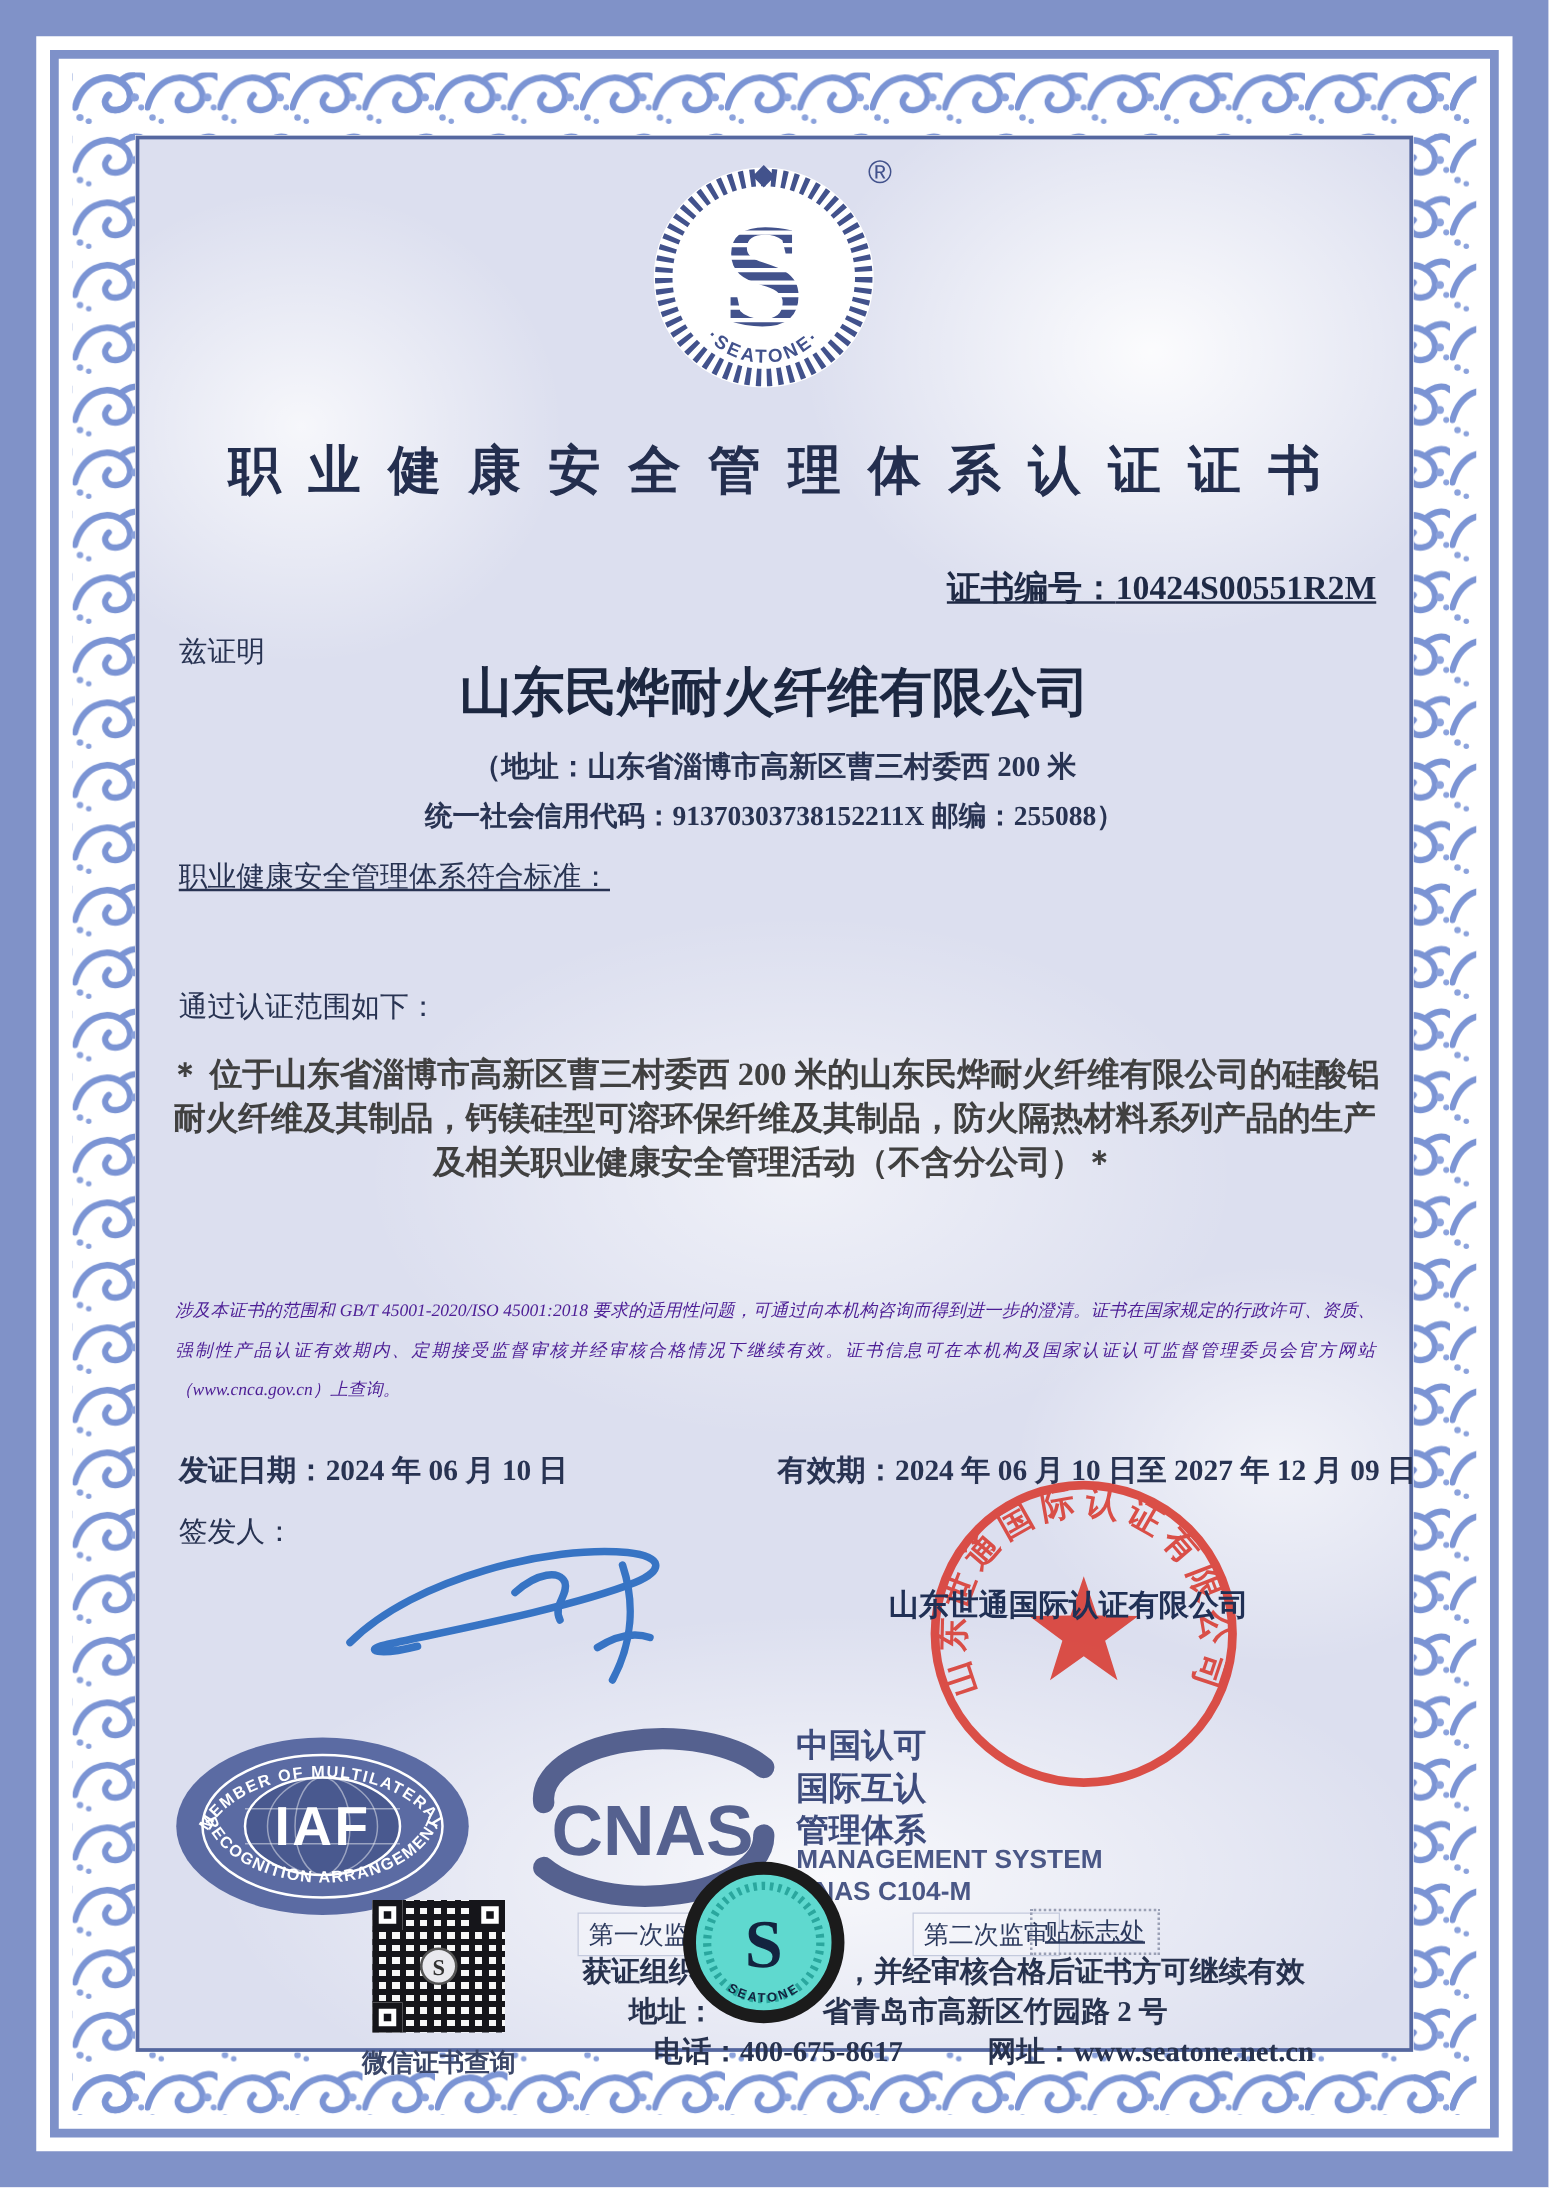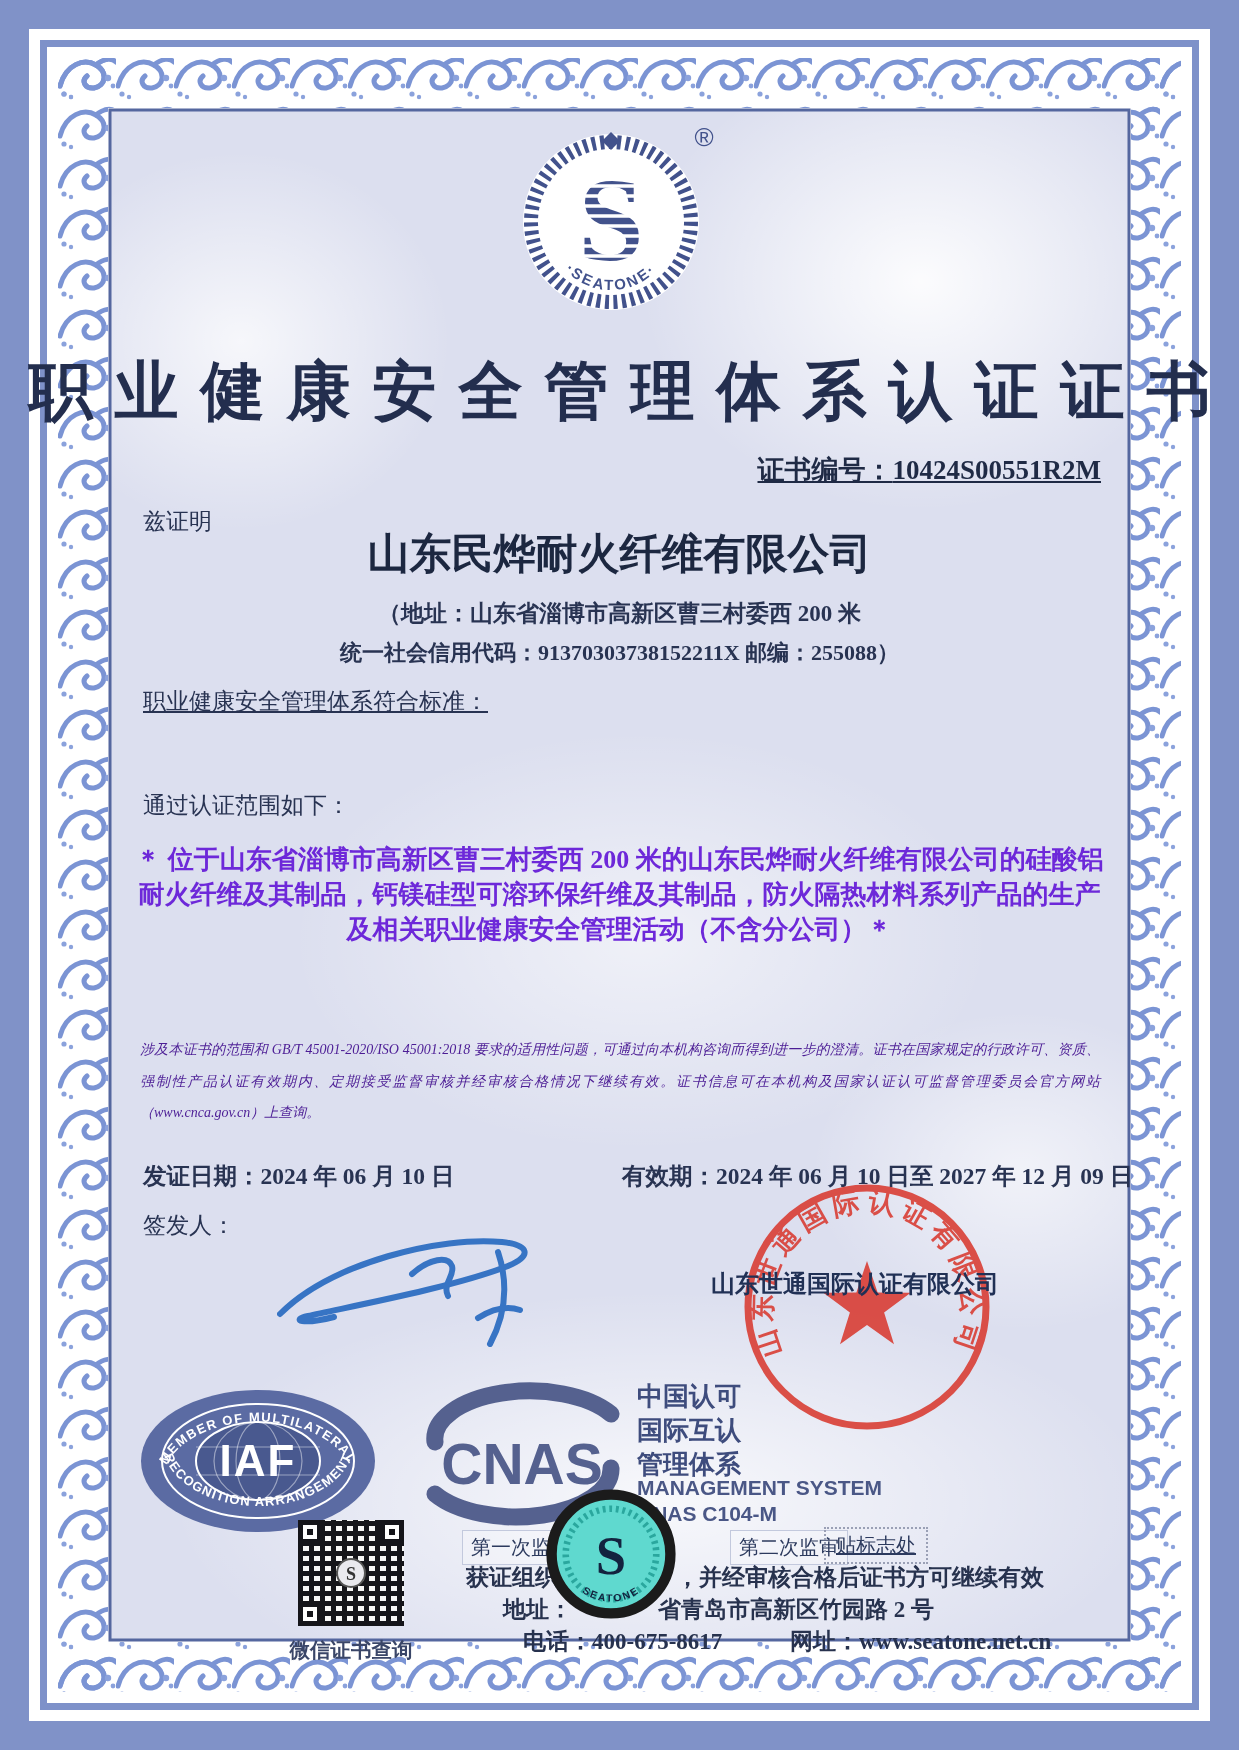--- a/index.html
+++ b/index.html
@@ -5,31 +5,31 @@
   html,body{margin:0;padding:0;background:#fff;}
   .page{position:relative;width:1239px;height:1750px;background:#fff;overflow:hidden;
         font-family:"Liberation Serif","DejaVu Serif",serif;color:#283352;}
   .abs{position:absolute;}
   .content-bg{position:absolute;left:111px;top:111px;width:1017px;height:1528px;
               background:#dcdfef;overflow:hidden;z-index:0;}
   .blob{position:absolute;border-radius:50%;}
   .frame{position:absolute;left:0;top:0;z-index:1;pointer-events:none;}
   .txt{position:absolute;z-index:3;}
   .center{left:0;width:1239px;text-align:center;}
-  .title{top:348px;font-size:64px;font-weight:bold;letter-spacing:22px;text-indent:22px;color:#232e4e;}
+  .title{top:348px;font-size:42px;font-weight:bold;letter-spacing:22px;text-indent:22px;color:#232e4e;}
   .certno{top:452px;right:138px;font-size:27px;font-weight:bold;color:#1f2a45;text-decoration:underline;}
   .certify{left:143px;top:506px;font-size:23px;}
   .company{top:526px;font-size:42px;font-weight:bold;color:#1c2740;}
   .addr1{top:598px;font-size:23px;font-weight:bold;}
   .credit{top:638px;font-size:22px;font-weight:bold;}
   .stdlabel{left:143px;top:686px;font-size:23px;text-decoration:underline;}
   .standard{top:726px;font-size:45px;font-weight:500;color:#202636;
             font-family:"Liberation Sans","DejaVu Sans",sans-serif;letter-spacing:1px;}
   .scopelabel{left:143px;top:790px;font-size:23px;}
-  .scope{top:842px;font-size:26px;font-weight:bold;line-height:35px;color:#6d28d9;}
+  .scope{top:842px;font-size:26px;font-weight:bold;line-height:35px;color:#404040;}
   .legal{left:140px;top:1034px;width:960px;font-size:14px;line-height:31.5px;
          text-align:justify;color:#4c1d95;font-style:italic;}
   .issue{left:143px;top:1160px;font-size:23.5px;font-weight:600;}
   .valid{left:600px;top:1160px;font-size:23.5px;font-weight:600;margin-left:22px;}
   .signer{left:143px;top:1210px;font-size:23px;}
   .issuer{left:710px;top:1268px;width:290px;text-align:center;font-size:24px;
           font-weight:bold;color:#203055;z-index:5;}
   .cnacc{left:637px;top:1380px;font-size:26px;font-weight:bold;line-height:34px;color:#3e4c7d;}
   .mgmt{left:637px;top:1476px;font-size:21px;font-weight:bold;color:#4a5786;
         font-family:"Liberation Sans","DejaVu Sans",sans-serif;}

